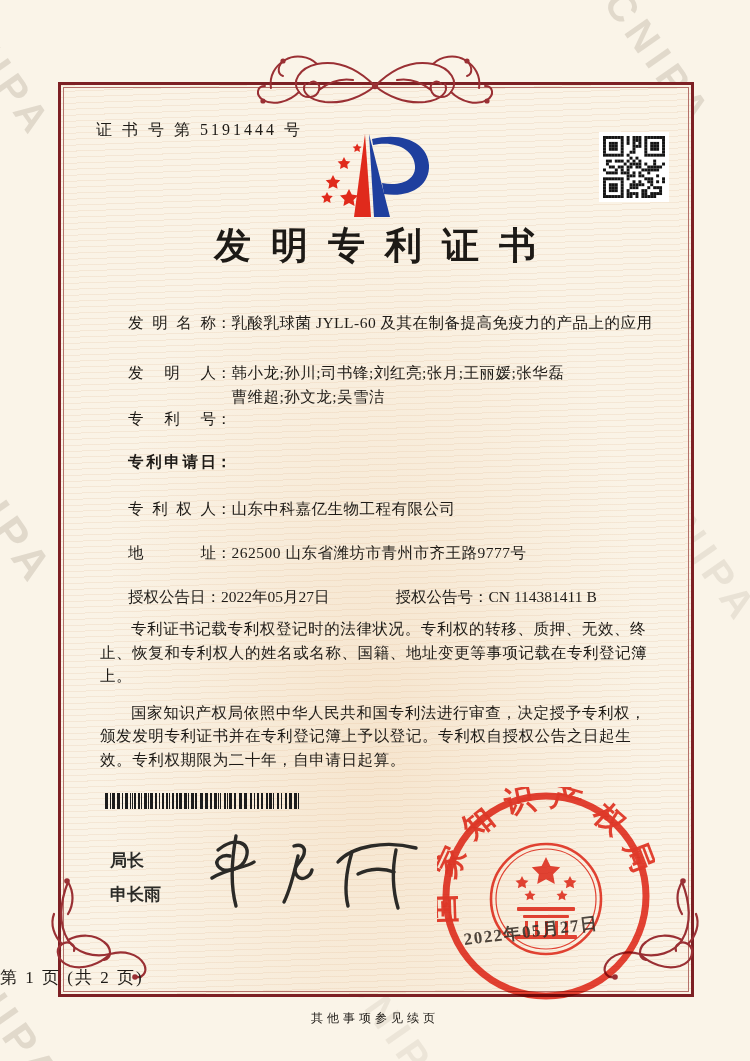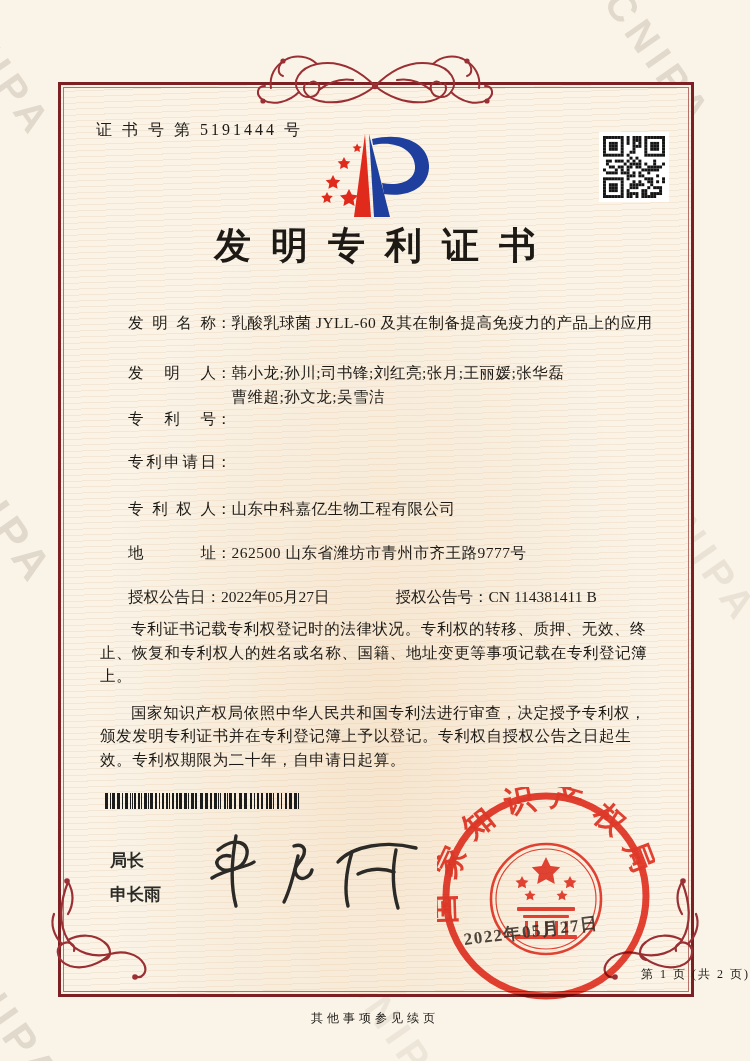--- a/index.html
+++ b/index.html
@@ -50,21 +50,21 @@
   .paras p { text-indent:2em; margin-bottom:13px; letter-spacing:0.6px; }
   
   .barcode { position:absolute; left:105px; top:793px; width:198px; height:16px; }
   
   .sig-block { position:absolute; left:110px; top:849px; font-family:"Liberation Sans","DejaVu Sans",sans-serif; font-size:17px; font-weight:600; color:#2b2b28; }
   .sig-block .line2 { margin-top:11px; }
   .sig-svg { position:absolute; left:190px; top:822px; width:250px; height:92px; }
   
   .seal { position:absolute; left:437px; top:787px; width:218px; height:218px; mix-blend-mode:multiply; opacity:0.95; }
   
-  .page-no { position:absolute; left:0; top:966px; width:100%; text-align:right; font-size:12px; letter-spacing:2px; }
+  .page-no { position:absolute; left:0; top:966px; width:100%; text-align:left; font-size:17px; letter-spacing:2px; }
   .foot-note { position:absolute; left:0; top:1010px; width:100%; text-align:center; font-size:12px; letter-spacing:4px; }
 </style>
 </head>
 <body>
 
 <div class="page">
 
   <div class="wm" style="left:-28px; top:-8px; font-size:40px; opacity:.30;">CNIPA</div>
   <div class="wm" style="left:632px; top:-18px; font-size:40px; opacity:.30;">CNIPA</div>
   <div class="wm" style="left:545px; top:128px; font-size:38px; opacity:.22;">CNIPA</div>
@@ -380,21 +380,21 @@
       <span>韩小龙;孙川;司书锋;刘红亮;张月;王丽媛;张华磊</span><br>
       <span>曹维超;孙文龙;吴雪洁</span>
     </span>
   </div>
 
   <div class="field" style="top:407px;">
     <span class="lab">专　利　号</span>
       <span class="colon">：</span>
   </div>
 
-  <div class="field" style="top:450px;">
+  <div class="field" style="top:450px;font-weight:bold;">
     <span class="lab">专利申请日</span>
       <span class="colon">：</span>
   </div>
 
   <div class="field" style="top:497px;">
     <span class="lab">专 利 权 人</span>
       <span class="colon">：</span>
     <span class="val">山东中科嘉亿生物工程有限公司</span>
   </div>
 

